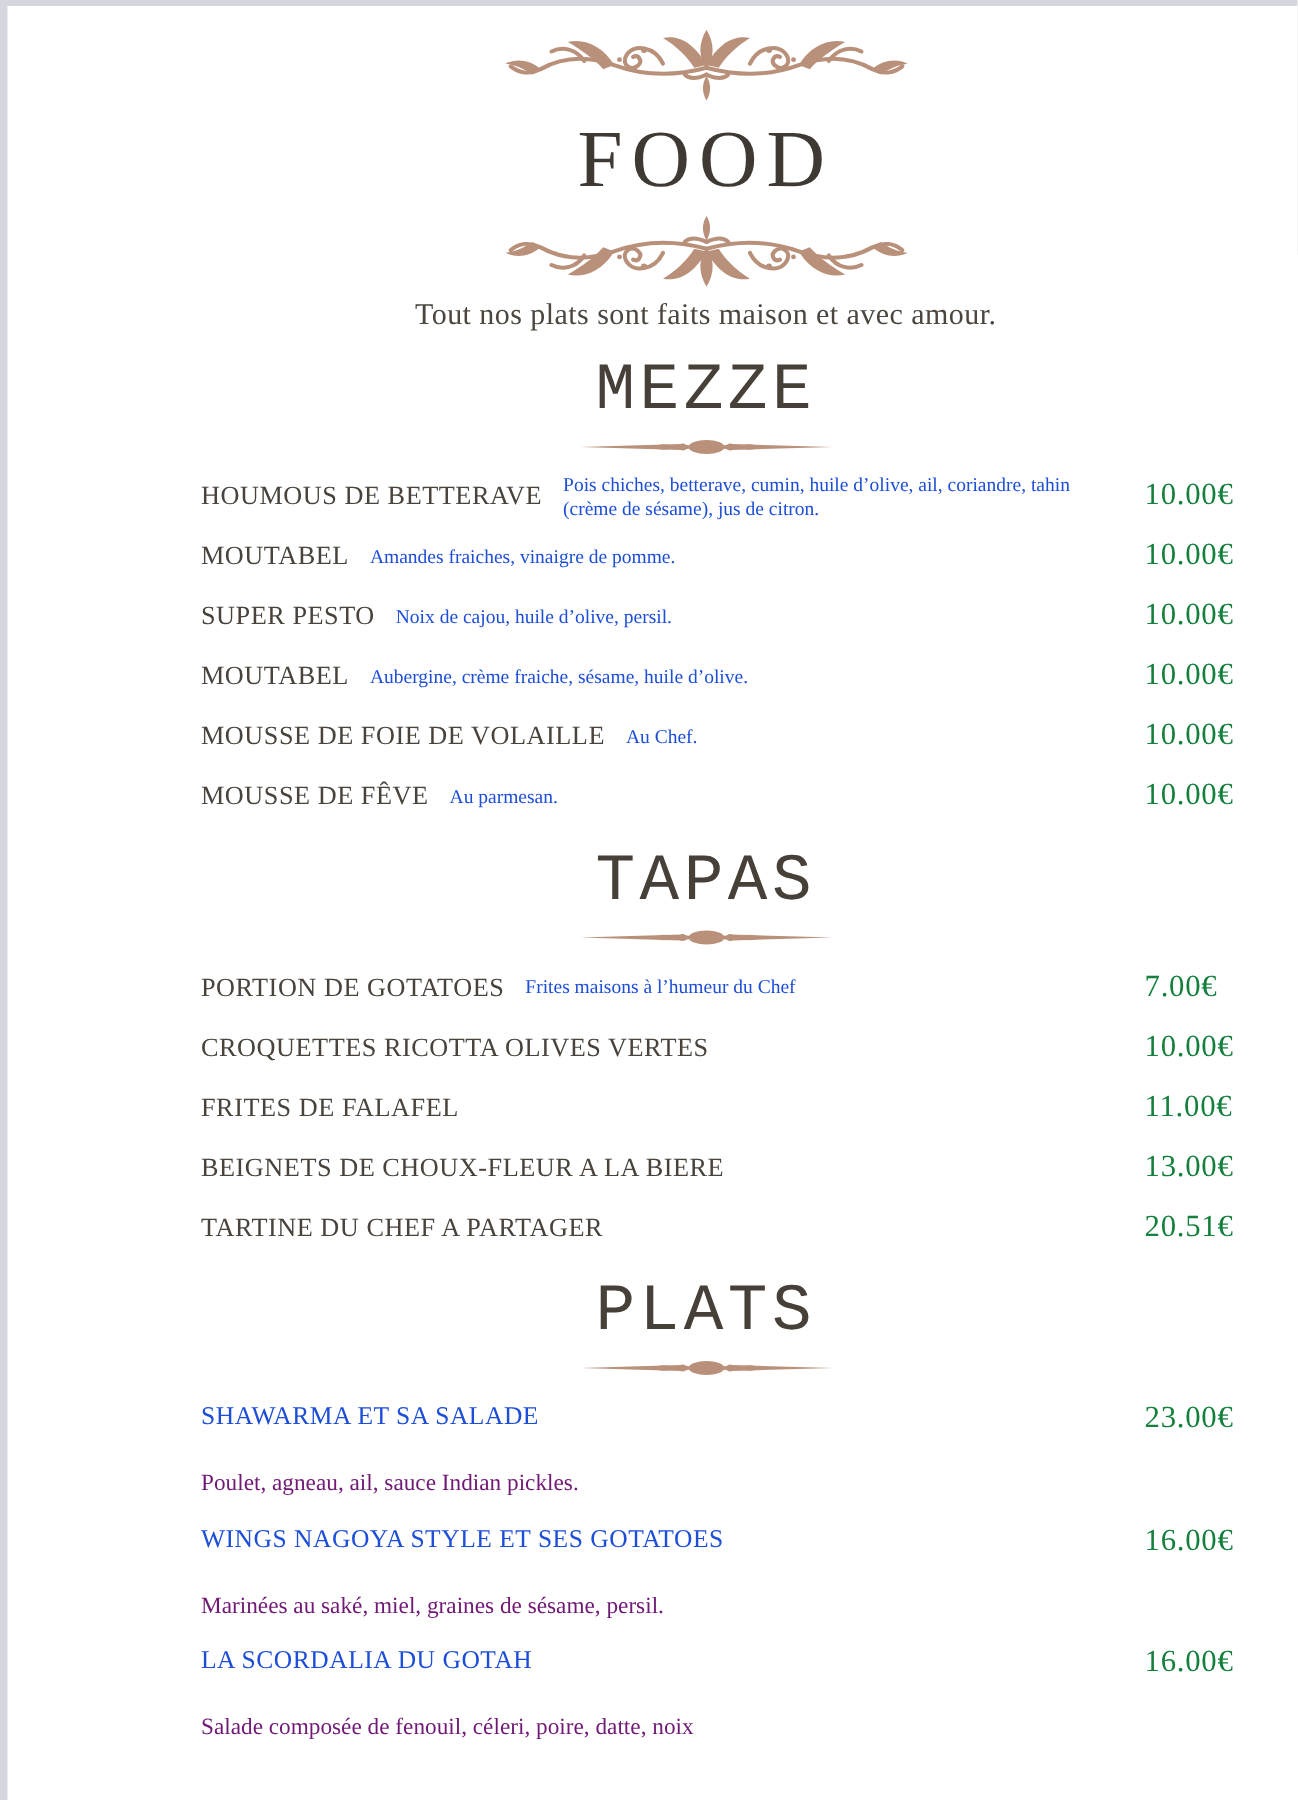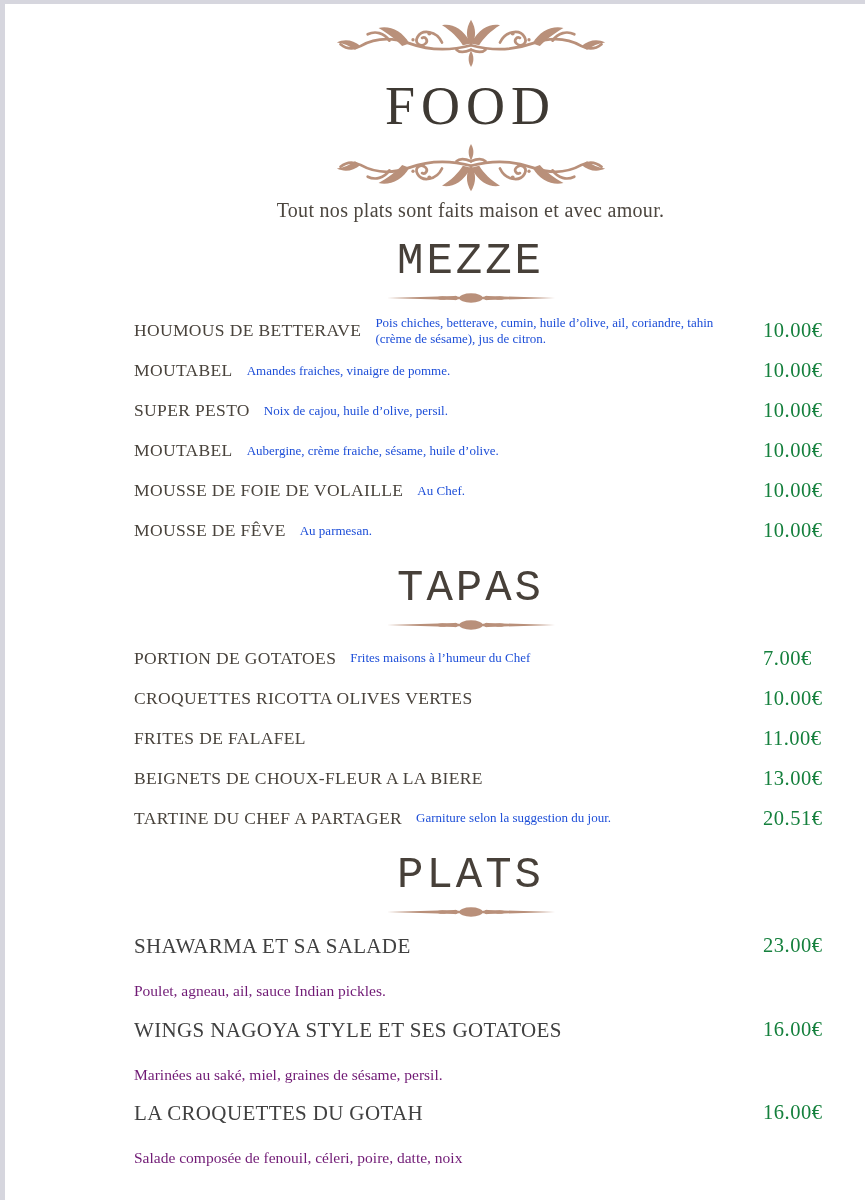--- a/index.html
+++ b/index.html
@@ -54,21 +54,21 @@
     font-size:13px;line-height:1.25;color:#1d4ed8;
     margin-left:14px;max-width:356px;
   }
   .row .price{
     margin-left:auto;width:134px;flex:0 0 134px;
     font-size:20.5px;letter-spacing:.5px;color:#15803d;
   }
   
   .srow{padding:9px 0 8px;}
   .srow .srow-top{display:flex;align-items:flex-start;}
-  .srow .name{font-size:21px;letter-spacing:.35px;color:#404040;white-space:nowrap;}
+  .srow .name{font-size:17px;letter-spacing:.35px;color:#1d4ed8;white-space:nowrap;}
   .srow .price{
     margin-left:auto;width:134px;flex:0 0 134px;
     font-size:20.5px;letter-spacing:.5px;color:#15803d;
   }
   .srow .desc-below{
     font-size:15.5px;line-height:1.25;color:#701a75;margin-top:22px;
   }
   .footer-orn{margin-top:34px;}
   .symbol-defs{position:absolute;width:0;height:0;overflow:hidden;}
 </style>
@@ -199,21 +199,20 @@
   </div>
 
   <div class="row">
     <span class="name">BEIGNETS DE CHOUX-FLEUR A LA BIERE</span>
 
     <span class="price">13.00€</span>
   </div>
 
   <div class="row">
     <span class="name">TARTINE DU CHEF A PARTAGER</span>
-    <span class="desc">Garniture selon la suggestion du jour.</span>
     <span class="price">20.51€</span>
   </div>
 </div>
   </section>
 
   <section class="menu-section">
     <h2 class="section-heading">PLATS</h2>
     <svg class="section-divider" width="168" height="14">
           <use href="#divider"></use>
         </svg>
@@ -229,21 +228,21 @@
   <div class="srow">
     <div class="srow-top">
       <span class="name">WINGS NAGOYA STYLE ET SES GOTATOES</span>
       <span class="price">16.00€</span>
     </div>
     <div class="desc-below">Marinées au saké, miel, graines de sésame, persil.</div>
   </div>
 
   <div class="srow">
     <div class="srow-top">
-      <span class="name">LA CROQUETTES DU GOTAH</span>
+      <span class="name">LA SCORDALIA DU GOTAH</span>
       <span class="price">16.00€</span>
     </div>
     <div class="desc-below">Salade composée de fenouil, céleri, poire, datte, noix</div>
   </div>
 </div>
   </section>
 </div>
 
   <svg class="orn orn-flip footer-orn" width="290" height="58">
       <use href="#flourish"></use>

